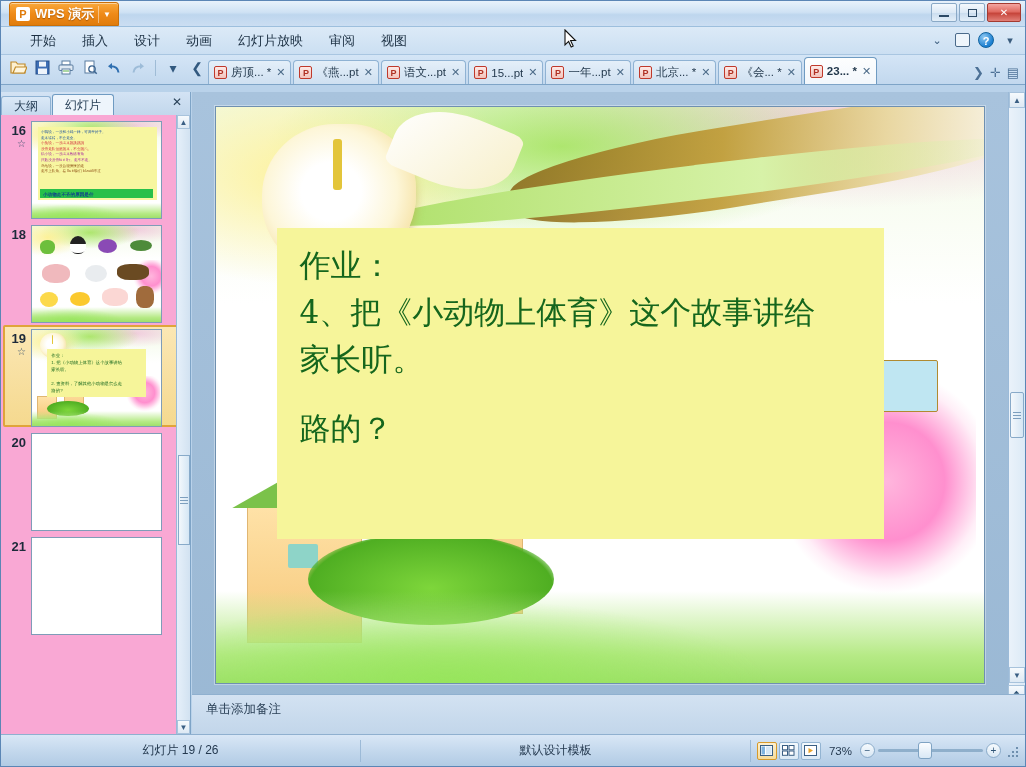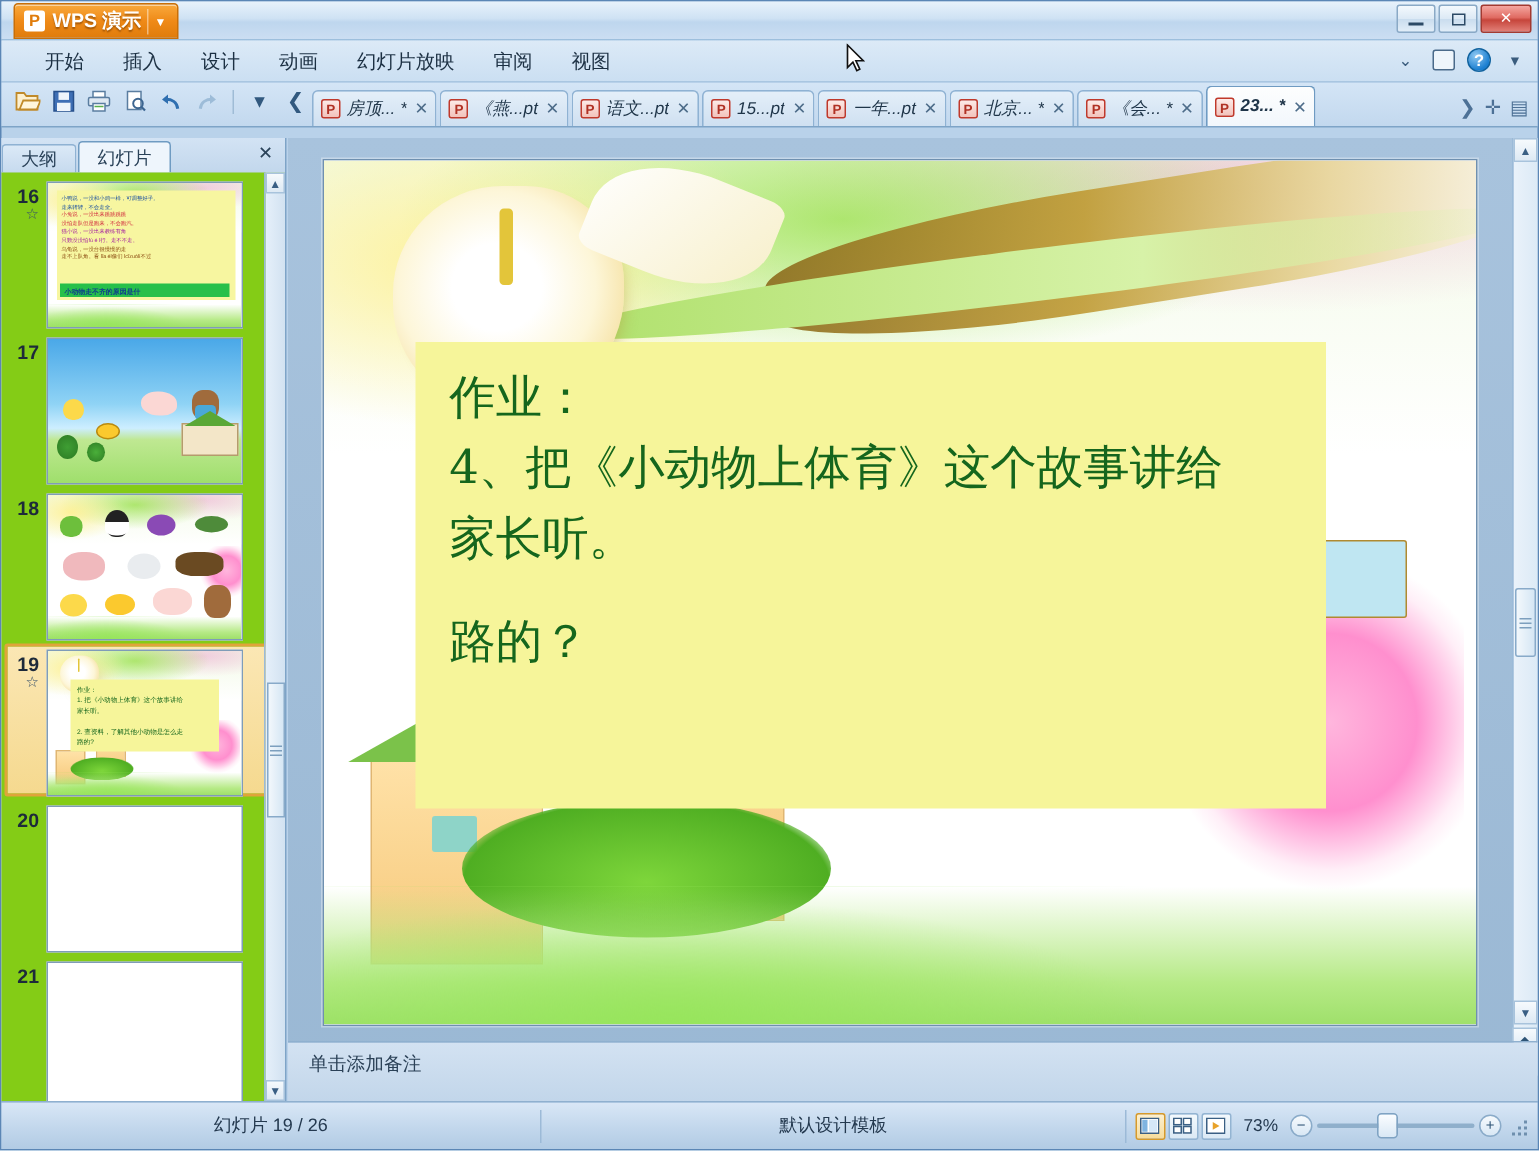--- a/index.html
+++ b/index.html
@@ -106,21 +106,21 @@
   }
   .dtab.active{
     background:linear-gradient(180deg,#fdfefe 0%,#f2f7fc 100%);
     border-color:#6f9bc2; height:27px; font-weight:bold;
   }
   .dtab .ppt-ic{
     width:13px;height:13px;border:1px solid #c0392b;border-radius:2px;
     background:linear-gradient(180deg,#fdeae7,#f2c3bc);
     color:#b03124;font-size:9px;line-height:12px;text-align:center;font-weight:bold;
   }
-  .dtab .lbl{ overflow:hidden;text-overflow:ellipsis;font-style:italic; }
+  .dtab .lbl{ overflow:hidden;text-overflow:ellipsis; }
   .dtab .x{ color:#4d6c89; font-size:11px; padding-left:1px; }
   .tabs-right{ display:flex;align-items:center;gap:6px;padding:0 6px 4px 4px;}
   .tr-ic{ font-size:13px;color:#4d7196;}
 
   
   .workarea{ position:absolute; left:0; right:0; top:91px; bottom:32px; }
 
   
   .leftpanel{
     position:absolute; left:0; top:0; bottom:0; width:190px;
@@ -133,21 +133,21 @@
   }
   .lp-tab{
     height:19px; padding:0 12px; font-size:12px; line-height:19px; color:#2a4259;
     border:1px solid #8fb2d3; border-bottom:none; border-radius:3px 3px 0 0;
     background:linear-gradient(180deg,#dbe9f7,#c6daee); margin-right:1px;
   }
   .lp-tab.active{ background:#eef5fc; height:21px; line-height:21px; border-color:#6f9bc2;}
   .lp-close{ position:absolute; right:8px; top:3px; font-size:12px; color:#2a4259; }
   .thumbs{
     position:absolute; left:0; right:0; top:23px; bottom:0;
-    background:#84cc16; overflow:hidden;
+    background:#f9a8d4; overflow:hidden;
   }
   .thumb-row{ position:relative; display:flex; padding:6px 14px 0 6px; }
   .thumb-num{ width:24px; text-align:right; padding-right:5px; padding-top:2px; }
   .thumb-num .n{ font-weight:bold; font-size:13px; color:#1d2a3a; }
   .thumb-num .star{ font-size:10px; color:#36506b; display:block; line-height:11px;}
   .thumb-box{
     width:131px; height:98px; background:#fff;
     border:1px solid #7f9cb8; position:relative; overflow:hidden;
   }
   .thumb-row.selected{ }
@@ -557,37 +557,20 @@
               <span style="color:#a31fa0;">猫小说，一没出来教练有角</span><br>
               <span style="color:#a31fa0;">只数没没怕fù é l行。走不不走。</span><br>
               <span style="color:#8a4a10;">乌龟说，一没台很慢慢的走</span><br>
               <span style="color:#8a4a10;">走不上队角。看 lǐa él像们 lcǐzuòlì不过</span>
             </div>
             <div style="position:absolute;left:8px;bottom:20px;right:8px;height:9px;background:#28c04a;"></div>
             <div style="position:absolute;left:11px;bottom:21px;font-size:4.6px;color:#0f3d8c;font-weight:bold;">小动物走不齐的原因是什</div>
           </div>
         </div>
 
-        <div class="thumb-row">
-          <div class="thumb-num">
-            <span class="n">17</span>
-          </div>
-          <div class="thumb-box">
-            <div style="position:absolute;inset:0;background:linear-gradient(180deg,#4aa8e8 0%,#8fd3f5 45%,#cdeeff 62%,#bfe892 70%,#9fdf6c 100%);"></div>
-            <div style="position:absolute;left:10px;top:40px;width:14px;height:14px;background:#fcd94a;border-radius:50% 50% 45% 45%;"></div>
-            <div style="position:absolute;left:32px;top:56px;width:16px;height:11px;background:#fbc92e;border-radius:50%;border:1px solid #b98a10;"></div>
-            <div style="position:absolute;left:62px;top:35px;width:24px;height:16px;background:#fbd7d4;border-radius:45% 50% 40% 50%;"></div>
-            <div style="position:absolute;left:96px;top:34px;width:18px;height:20px;background:#a06b3c;border-radius:40%;"></div>
-            <div style="position:absolute;left:98px;top:44px;width:14px;height:10px;background:#4aa8d8;border-radius:3px;"></div>
-            <div style="position:absolute;right:2px;bottom:18px;width:38px;height:22px;background:#f3e6c8;border:1px solid #b59b6c;"></div>
-            <div style="position:absolute;right:4px;bottom:38px;width:34px;height:10px;background:#5aa836;clip-path:polygon(50% 0,100% 100%,0 100%);"></div>
-            <div style="position:absolute;left:6px;bottom:16px;width:14px;height:16px;background:radial-gradient(circle,#3f9e34,#2c7a22);border-radius:50%;"></div>
-            <div style="position:absolute;left:26px;bottom:14px;width:12px;height:13px;background:radial-gradient(circle,#4aaf3a,#2c7a22);border-radius:50%;"></div>
-          </div>
-        </div>
 
         <div class="thumb-row">
           <div class="thumb-num">
             <span class="n">18</span>
           </div>
           <div class="thumb-box">
             <div class="slidebg">
                 <div class="sb-topband"></div>
                 <div class="sb-grass"></div>
               <div class="sb-tree" style="right:-4%;top:35%;"></div>

